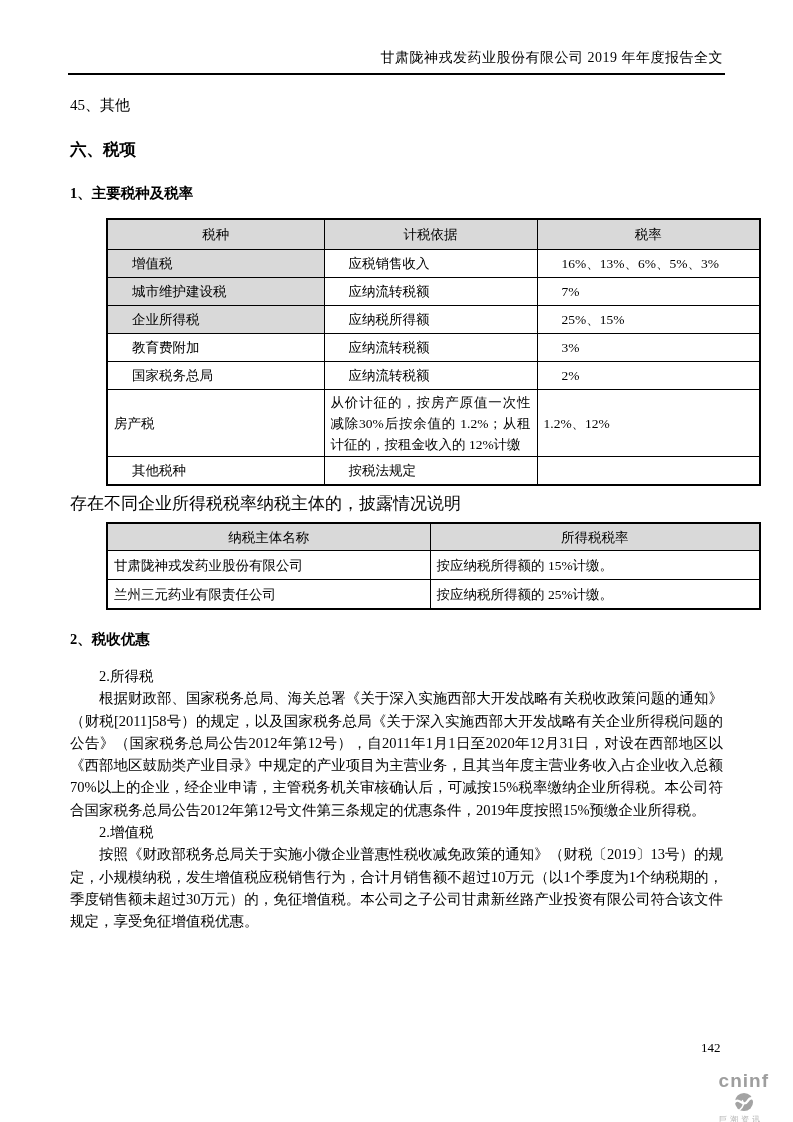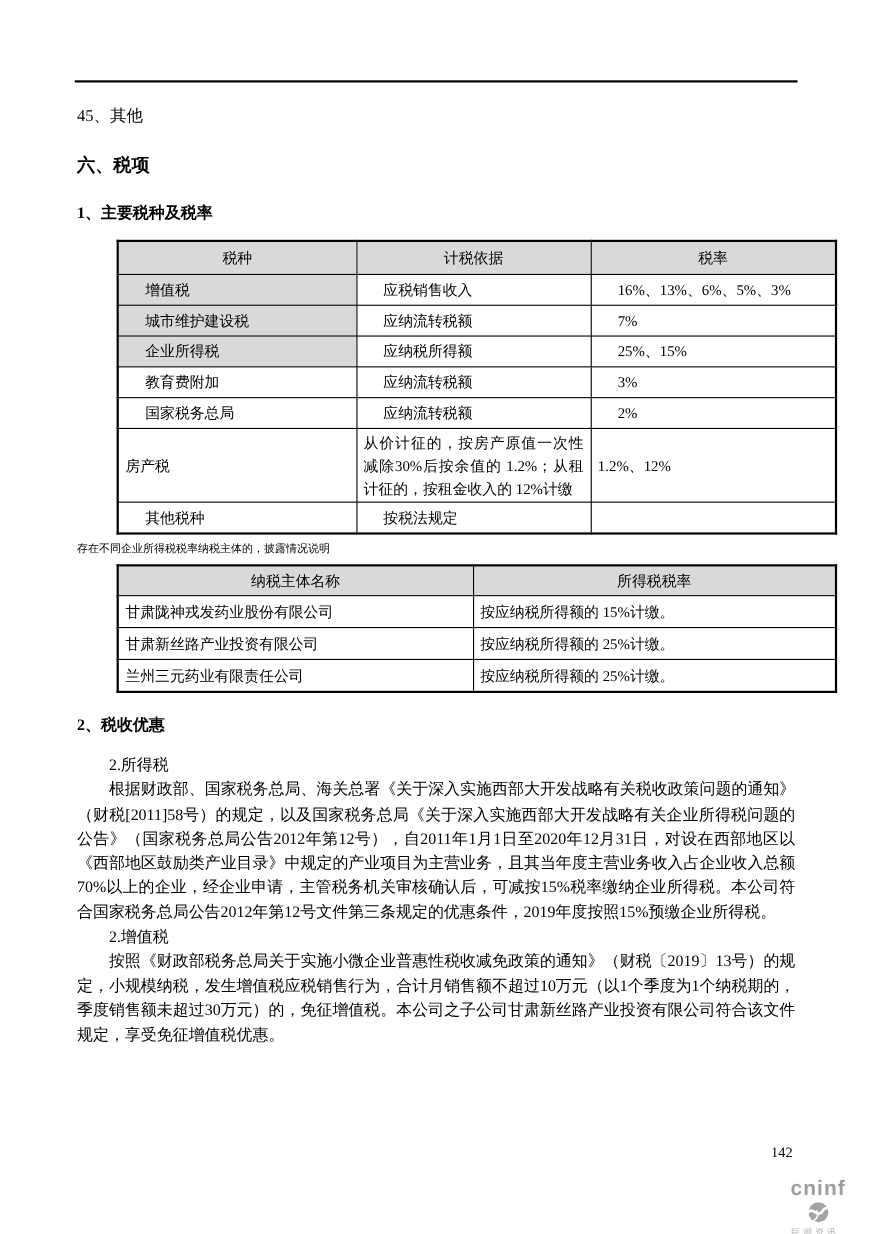--- a/index.html
+++ b/index.html
@@ -22,21 +22,21 @@
   td {
     border:1px solid #000; padding:1px 6px; font-size:13.5px;
     vertical-align:middle; line-height:21px; overflow:hidden;
   }
   tr.head td { background:#d9d9d9; text-align:center; height:27px; }
   .t1 tr.r td { height:25px;padding-left:24px; }
   .t1 tr.tall td { height:64px; }
   .t1 tr.tall td.basis { text-align:justify; }
   td.shaded { background:#d9d9d9; }
 
-  .note { font-size:10px; margin:6px 0 7px 0; }
+  .note { font-size:17px; margin:6px 0 7px 0; }
 
   .t2 tr.head td { height:24px; }
   .t2 tr.r td { height:26px; }
 
   .hsub2 { margin-top:20px; font-weight:bold; font-size:14.5px; }
 
   .body-text { margin-top:16px; font-size:14.5px; line-height:22.3px; text-align:justify; }
   .body-text p { margin:0; text-indent:2em; }
 
   .page-num { position:absolute; top:1040px; left:701px; font-size:13px; }
@@ -46,20 +46,21 @@
   .logo-brand-row { display:flex; align-items:center; justify-content:flex-end; gap:2px;flex-direction:column; }
   .logo-brand { font-size:19px; font-weight:bold; color:#9e9e9e; letter-spacing:1px; }
   .logo-cn  { font-size:8px;  color:#b2b2b2; letter-spacing:3px; margin:1px 24px 0 0; }
   .logo-url { font-size:9.5px; color:#a6a6a6; margin-top:2px; letter-spacing:0.3px; }
 </style>
 </head>
 <body>
 
 <div class="page">
 
+  <div class="header-title">甘肃陇神戎发药业股份有限公司 2019 年年度报告全文</div>
   <div class="header-rule"></div>
 
   <div class="h45">45、其他</div>
   <div class="h6">六、税项</div>
   <div class="hsub1">1、主要税种及税率</div>
 
   <div class="content">
 
     <table class="t1">
       <colgroup>
@@ -121,24 +122,20 @@
       <tbody>
         <tr class="head">
           <td>纳税主体名称</td>
           <td>所得税税率</td>
         </tr>
         <tr class="r">
           <td>甘肃陇神戎发药业股份有限公司</td>
           <td>按应纳税所得额的 15%计缴。</td>
         </tr>
         <tr class="r">
-          <td>甘肃新丝路产业投资有限公司</td>
-          <td>按应纳税所得额的 25%计缴。</td>
-        </tr>
-        <tr class="r">
           <td>兰州三元药业有限责任公司</td>
           <td>按应纳税所得额的 25%计缴。</td>
         </tr>
       </tbody>
     </table>
 
     <div class="hsub2">2、税收优惠</div>
 
     <div class="body-text">
       <p>2.所得税</p>

